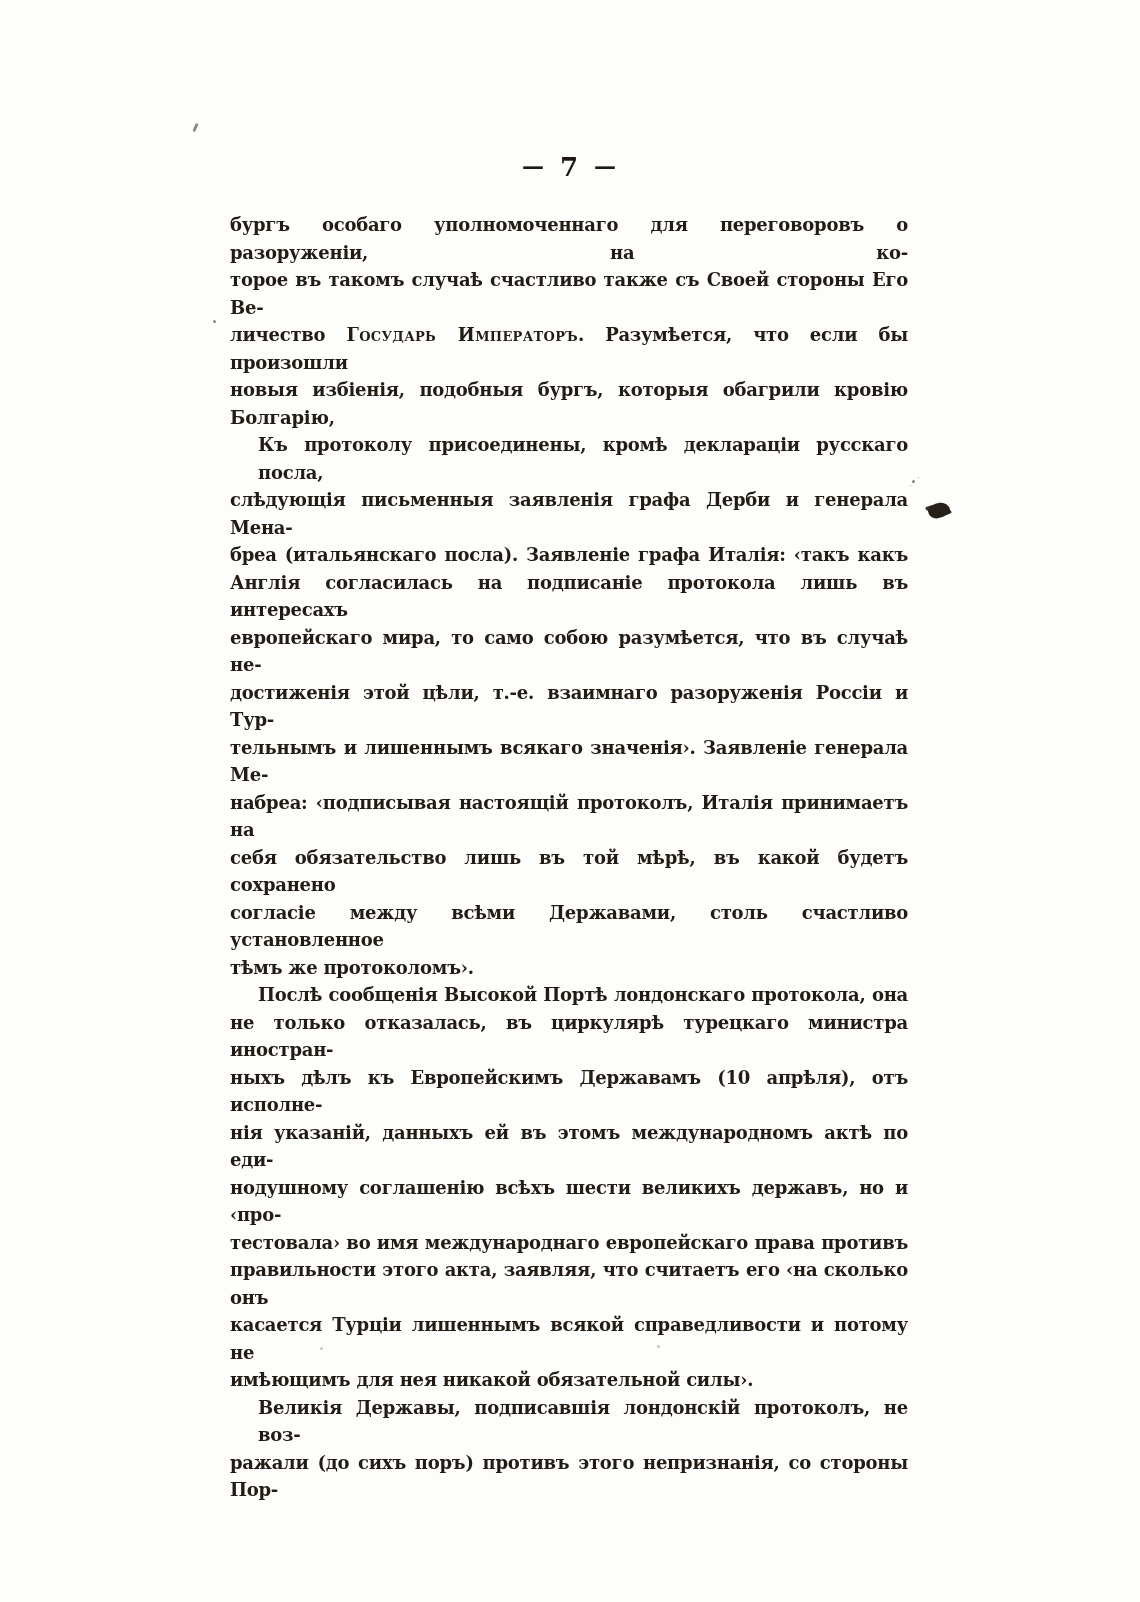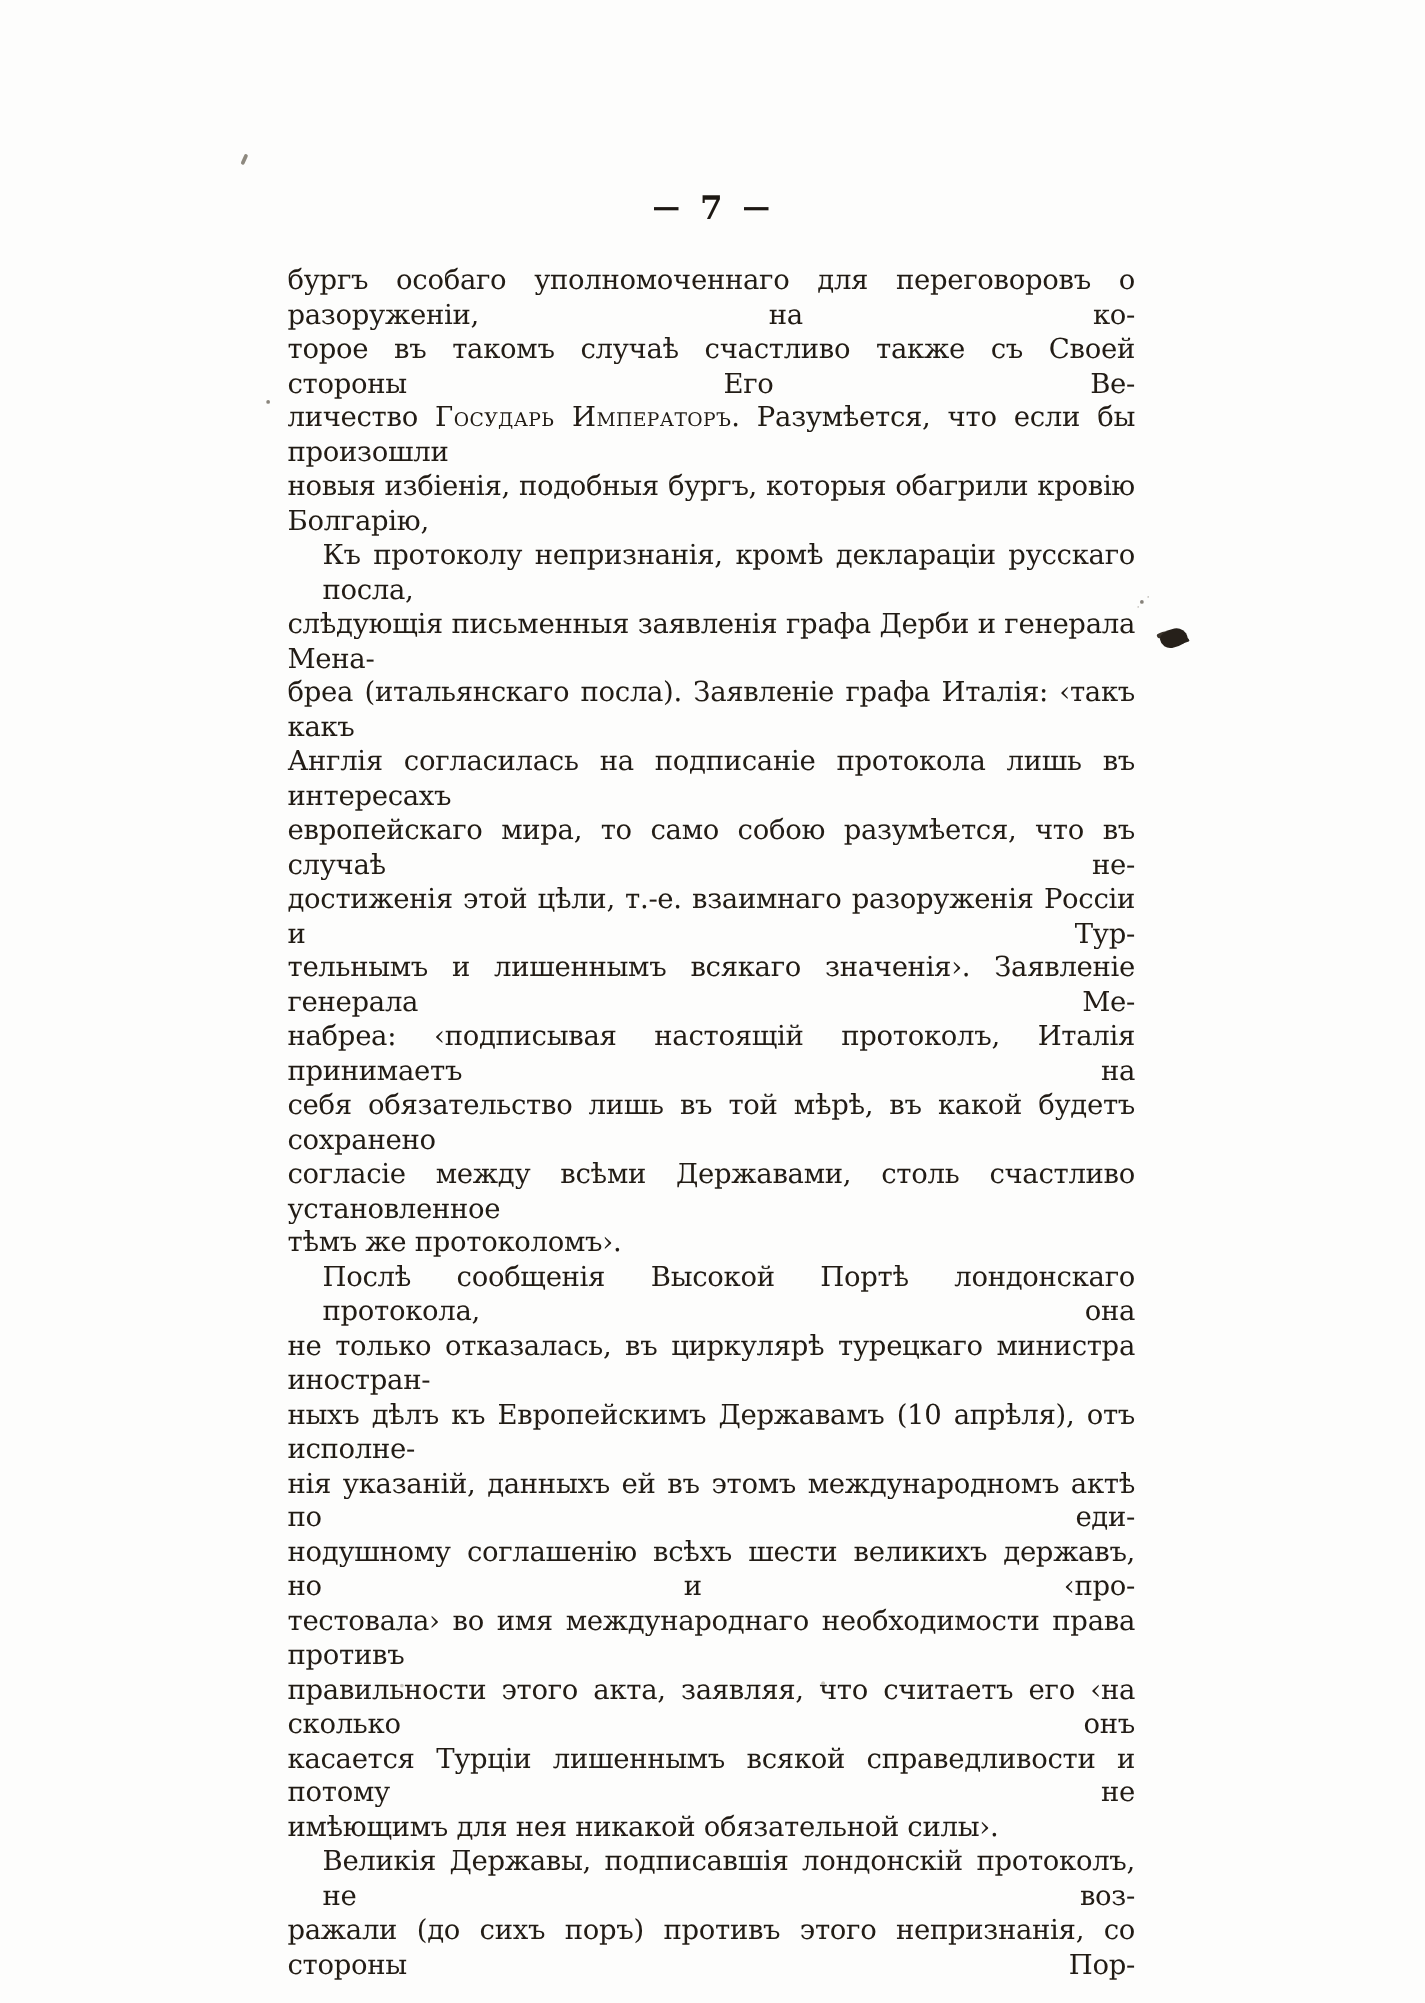--- a/index.html
+++ b/index.html
@@ -25,23 +25,23 @@
     user-select: none;
   }
   .header .dash { letter-spacing: 0; font-size: 22px; vertical-align: 2px; }
   .header .num { margin: 0 16px; font-size: 26px; }
   .body-text {
     position: absolute;
     left: 230px; top: 211px; width: 678px;
     color: #221c15;
   }
   .line {
-    font-size: 22px;
+    font-size: 18px;
     line-height: 27.5px;
-    font-weight: normal;
+    font-weight: bold;
     letter-spacing: -0.25px;
     text-align: justify;
     text-align-last: justify;
     white-space: normal;
   }
   .line.para-end { text-align-last: left; }
   .line.indent { padding-left: 28px; }
   .sc { font-variant: small-caps; letter-spacing: 0.3px; }
   .mark { position: absolute; }
   .mark.blot {
@@ -63,37 +63,37 @@
 
   <div class="header">
     <span class="dash">—</span><span class="num">7</span><span class="dash">—</span>
   </div>
 
   <div class="body-text" id="body-text">
       <div class="line">бургъ особаго уполномоченнаго для переговоровъ о разоруженіи, на ко-</div>
       <div class="line">торое въ такомъ случаѣ счастливо также съ Своей стороны Его Ве-</div>
       <div class="line">личество <span class="sc">Государь Императоръ</span>. Разумѣется, что если бы произошли</div>
       <div class="line">новыя избіенія, подобныя бургъ, которыя обагрили кровію Болгарію,</div>
-      <div class="line indent">Къ протоколу непризнанія, кромѣ деклараціи русскаго посла,</div>
+      <div class="line indent">Къ протоколу присоединены, кромѣ деклараціи русскаго посла,</div>
       <div class="line">слѣдующія письменныя заявленія графа Дерби и генерала Мена-</div>
       <div class="line">бреа (итальянскаго посла). Заявленіе графа Италія: ‹такъ какъ</div>
       <div class="line">Англія согласилась на подписаніе протокола лишь въ интересахъ</div>
       <div class="line">европейскаго мира, то само собою разумѣется, что въ случаѣ не-</div>
       <div class="line">достиженія этой цѣли, т.-е. взаимнаго разоруженія Россіи и Тур-</div>
       <div class="line">тельнымъ и лишеннымъ всякаго значенія›. Заявленіе генерала Ме-</div>
       <div class="line">набреа: ‹подписывая настоящій протоколъ, Италія принимаетъ на</div>
       <div class="line">себя обязательство лишь въ той мѣрѣ, въ какой будетъ сохранено</div>
       <div class="line">согласіе между всѣми Державами, столь счастливо установленное</div>
       <div class="line para-end">тѣмъ же протоколомъ›.</div>
       <div class="line indent">Послѣ сообщенія Высокой Портѣ лондонскаго протокола, она</div>
       <div class="line">не только отказалась, въ циркулярѣ турецкаго министра иностран-</div>
       <div class="line">ныхъ дѣлъ къ Европейскимъ Державамъ (10 апрѣля), отъ исполне-</div>
       <div class="line">нія указаній, данныхъ ей въ этомъ международномъ актѣ по еди-</div>
       <div class="line">нодушному соглашенію всѣхъ шести великихъ державъ, но и ‹про-</div>
-      <div class="line">тестовала› во имя международнаго необходимости права противъ</div>
+      <div class="line">тестовала› во имя международнаго европейскаго права противъ</div>
       <div class="line">правильности этого акта, заявляя, что считаетъ его ‹на сколько онъ</div>
       <div class="line">касается Турціи лишеннымъ всякой справедливости и потому не</div>
       <div class="line para-end">имѣющимъ для нея никакой обязательной силы›.</div>
       <div class="line indent">Великія Державы, подписавшія лондонскій протоколъ, не воз-</div>
       <div class="line">ражали (до сихъ поръ) противъ этого непризнанія, со стороны Пор-</div>
     </div>
 
   <div id="marks">
       <div class="mark tick" style="left: 194px; top: 123px; width: 3px; height: 9px;"></div>
       <div class="mark dot-md" style="left: 213px; top: 320px; width: 3px; height: 3px;"></div>

